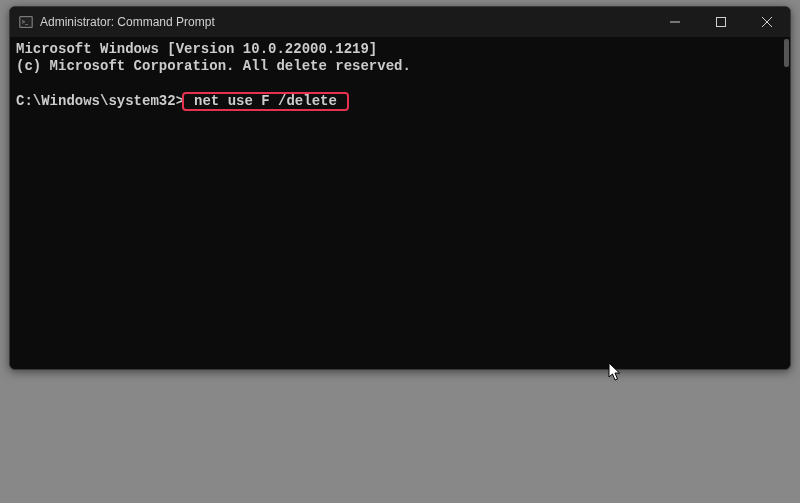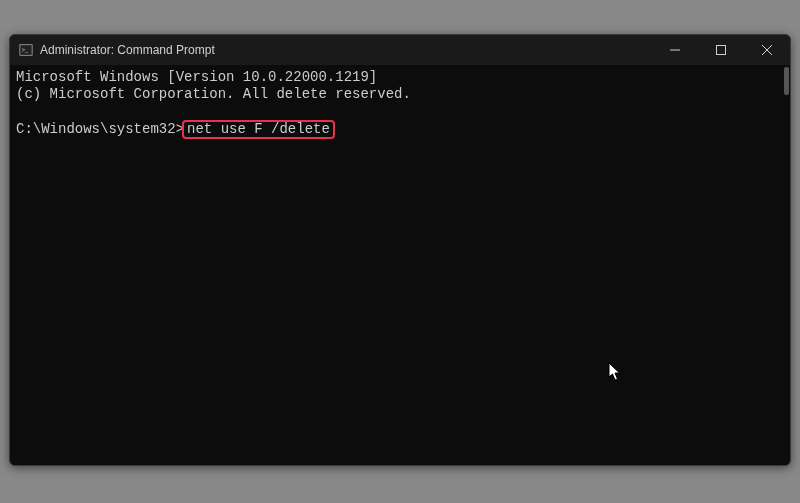--- a/index.html
+++ b/index.html
@@ -12,27 +12,26 @@
       width: 800px;
       height: 503px;
       overflow: hidden;
       font-family: Consolas, "Courier New", monospace;
     }
     .window {
       position: absolute;
       top: 6px;
       left: 9px;
       width: 782px;
-      height: 432px;
+      height: 364px;
       background: #0c0c0c;
       border: 1px solid #3a3a3a;
       border-radius: 6px;
       overflow: hidden;
       box-shadow: 0 2px 10px rgba(0,0,0,0.5);
-      margin-top: 28px;
     }
     .titlebar {
       height: 30px;
       background: #1a1a1a;
       display: flex;
       align-items: center;
       padding-left: 8px;
       position: relative;
     }
     .title-icon {
@@ -77,32 +76,33 @@
       fill: none;
     }
     .terminal-body {
       padding: 4px 6px;
       color: #cccccc;
       font-size: 14px;
       line-height: 17px;
       font-family: Consolas, "Courier New", monospace;
       position: relative;
       height: calc(100% - 30px);
+      font-weight: bold;
     }
     .term-line {
       white-space: pre;
     }
     .prompt-line {
       white-space: pre;
       margin-top: 17px;
     }
     .highlight-box {
       border: 2px solid #e8314f;
       border-radius: 4px;
-      padding: 0px 3px;
+      padding: 0px 10px;
       display: inline-block;
       line-height: 15px;
       margin-left: -2px;
     }
     .scrollbar-hint {
       position: absolute;
       right: 1px;
       top: 2px;
       width: 5px;
       height: 28px;

